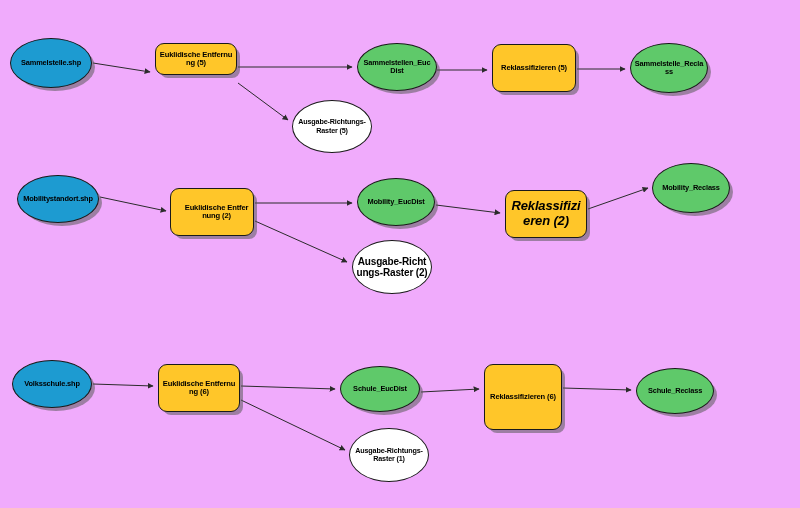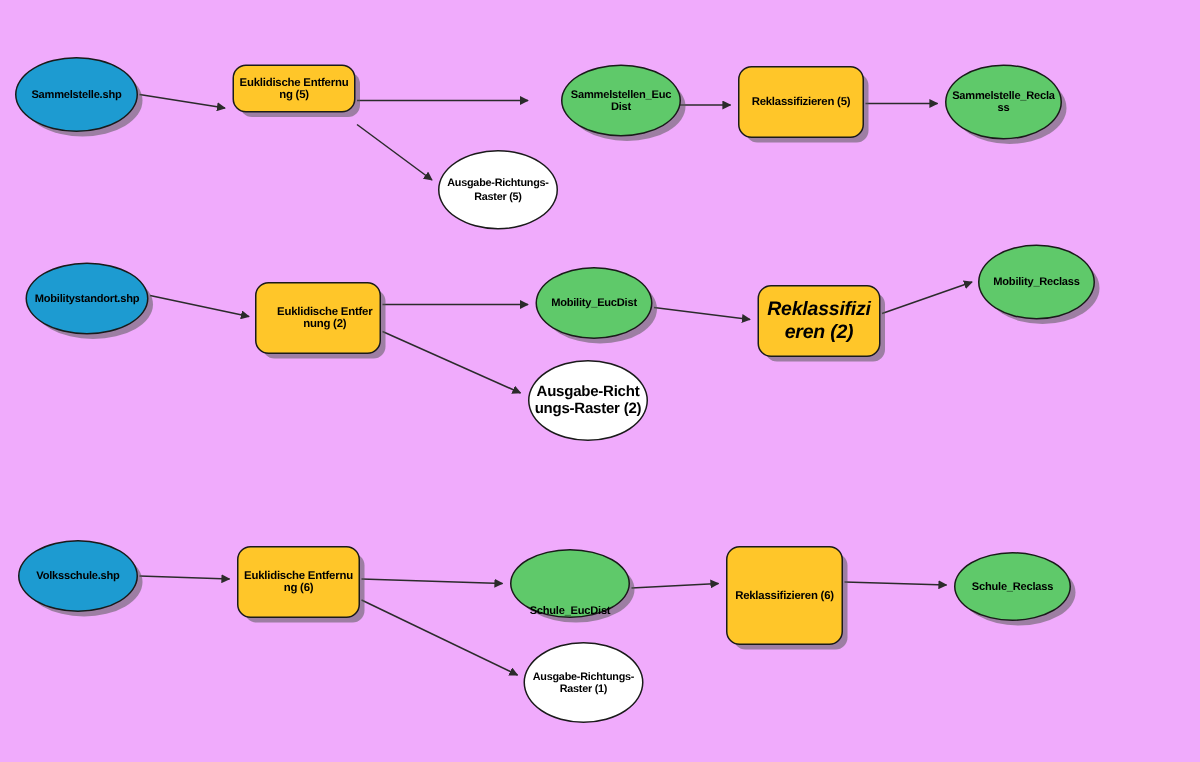--- a/index.html
+++ b/index.html
@@ -104,21 +104,21 @@
   <div id="nodes-group">
       <div class="node ellipse n-input shadowed" style="left: 10px; top: 38px; width: 82px; height: 50px; font-size: 7.4px;">
         <span>Sammelstelle.shp</span>
       </div>
       <div class="node rect n-tool shadowed" style="left: 155px; top: 43px; width: 82px; height: 32px; font-size: 7.6px;">
         <span>Euklidische Entfernung (5)</span>
       </div>
       <div class="node ellipse n-derived" style="left: 292px; top: 100px; width: 80px; height: 53px; font-size: 7.2px;">
         <span>Ausgabe-Richtungs-Raster (5)</span>
       </div>
-      <div class="node ellipse n-output shadowed" style="left: 374px; top: 43px; width: 80px; height: 48px; font-size: 7.4px;">
+      <div class="node ellipse n-output shadowed" style="left: 357px; top: 43px; width: 80px; height: 48px; font-size: 7.4px;">
         <span>Sammelstellen_EucDist</span>
       </div>
       <div class="node rect n-tool shadowed" style="left: 492px; top: 44px; width: 84px; height: 48px; font-size: 7.6px;">
         <span>Reklassifizieren (5)</span>
       </div>
       <div class="node ellipse n-output shadowed" style="left: 630px; top: 43px; width: 78px; height: 50px; font-size: 7.4px;">
         <span>Sammelstelle_Reclass</span>
       </div>
       <div class="node ellipse n-input shadowed" style="left: 17px; top: 175px; width: 82px; height: 48px; font-size: 7.4px;">
         <span>Mobilitystandort.shp</span>
@@ -140,21 +140,21 @@
       </div>
       <div class="node ellipse n-input shadowed" style="left: 12px; top: 360px; width: 80px; height: 48px; font-size: 7.4px;">
         <span>Volksschule.shp</span>
       </div>
       <div class="node rect n-tool shadowed" style="left: 158px; top: 364px; width: 82px; height: 48px; font-size: 7.6px;">
         <span>Euklidische Entfernung (6)</span>
       </div>
       <div class="node ellipse n-derived" style="left: 349px; top: 428px; width: 80px; height: 54px; font-size: 7.2px;">
         <span>Ausgabe-Richtungs-Raster (1)</span>
       </div>
-      <div class="node ellipse n-output shadowed" style="left: 340px; top: 366px; width: 80px; height: 46px; font-size: 7.4px; align-items: flex-end;">
+      <div class="node ellipse n-output shadowed" style="left: 340px; top: 366px; width: 80px; height: 46px; font-size: 7.4px;">
         <span>Schule_EucDist</span>
       </div>
       <div class="node rect n-tool shadowed" style="left: 484px; top: 364px; width: 78px; height: 66px; font-size: 7.6px;">
         <span>Reklassifizieren (6)</span>
       </div>
       <div class="node ellipse n-output shadowed" style="left: 636px; top: 368px; width: 78px; height: 46px; font-size: 7.4px;">
         <span>Schule_Reclass</span>
       </div>
     </div>
 

